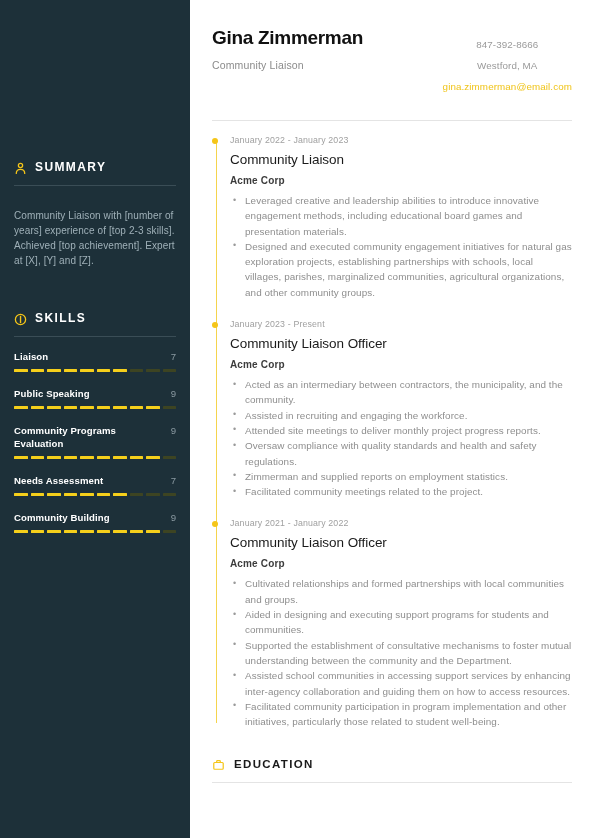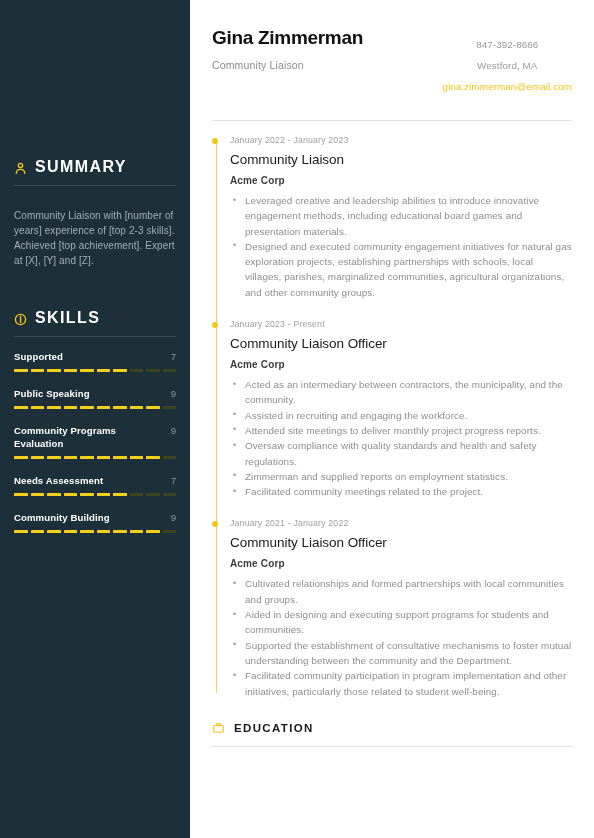--- a/index.html
+++ b/index.html
@@ -43,21 +43,21 @@
     height: 18px;
   }
   .side-head-icon {
     width: 13px;
     height: 13px;
     flex: 0 0 13px;
     display: block;
   }
   .side-head-title {
     color: #ffffff;
-    font-size: 16px;
+    font-size: 12px;
     font-weight: bold;
     letter-spacing: 1.4px;
   }
   .side-rule {
     height: 1px;
     background: #3a4d56;
     margin: 9px 0 0 0;
   }
   .summary-text {
     color: #9fb0b8;
@@ -243,21 +243,21 @@
     padding-left: 2px;
   }
   .tl-bullets li::before {
     content: "•";
     position: absolute;
     left: -10px;
     top: -0.5px;
     color: #9a9a9a;
     font-size: 9px;
   }
-  .edu-section { margin-top: 20px; text-align: right; }
+  .edu-section { margin-top: 26px; text-align: right; }
 </style>
 </head>
 <body>
 
 <div class="resume">
 
   <aside class="sidebar">
 
     <section class="side-section summary">
       <div class="side-head">
@@ -280,21 +280,21 @@
             <circle cx="8" cy="8" r="6.3" fill="none" stroke="#f5c518" stroke-width="1.6"></circle>
             <rect x="7.2" y="3.5" width="1.7" height="9" fill="#f5c518"></rect>
           </svg>
         </span>
         <span class="side-head-title">SKILLS</span>
       </div>
       <div class="side-rule"></div>
       <div class="skill-list" id="skill-list">
           <div class="skill">
             <div class="skill-row">
-              <span class="skill-name">Supported</span>
+              <span class="skill-name">Liaison</span>
               <span class="skill-score">7</span>
             </div>
             <div class="skill-bar">
               <span class="seg on"></span>
               <span class="seg on"></span>
               <span class="seg on"></span>
               <span class="seg on"></span>
               <span class="seg on"></span>
               <span class="seg on"></span>
               <span class="seg on"></span>
@@ -423,20 +423,21 @@
           </div>
           <div class="tl-item">
             <span class="tl-dot"></span>
             <div class="tl-date">January 2021 - January 2022</div>
             <div class="tl-role">Community Liaison Officer</div>
             <div class="tl-company">Acme Corp</div>
             <ul class="tl-bullets">
               <li>Cultivated relationships and formed partnerships with local communities and groups.</li>
               <li>Aided in designing and executing support programs for students and communities.</li>
               <li>Supported the establishment of consultative mechanisms to foster mutual understanding between the community and the Department.</li>
+              <li>Assisted school communities in accessing support services by enhancing inter-agency collaboration and guiding them on how to access resources.</li>
               <li>Facilitated community participation in program implementation and other initiatives, particularly those related to student well-being.</li>
             </ul>
           </div>
         </div>
     </section>
 
     <section class="main-section edu-section">
       <div class="main-head">
         <span class="main-head-icon">
           <svg viewBox="0 0 16 16" width="13" height="13" aria-hidden="true">

